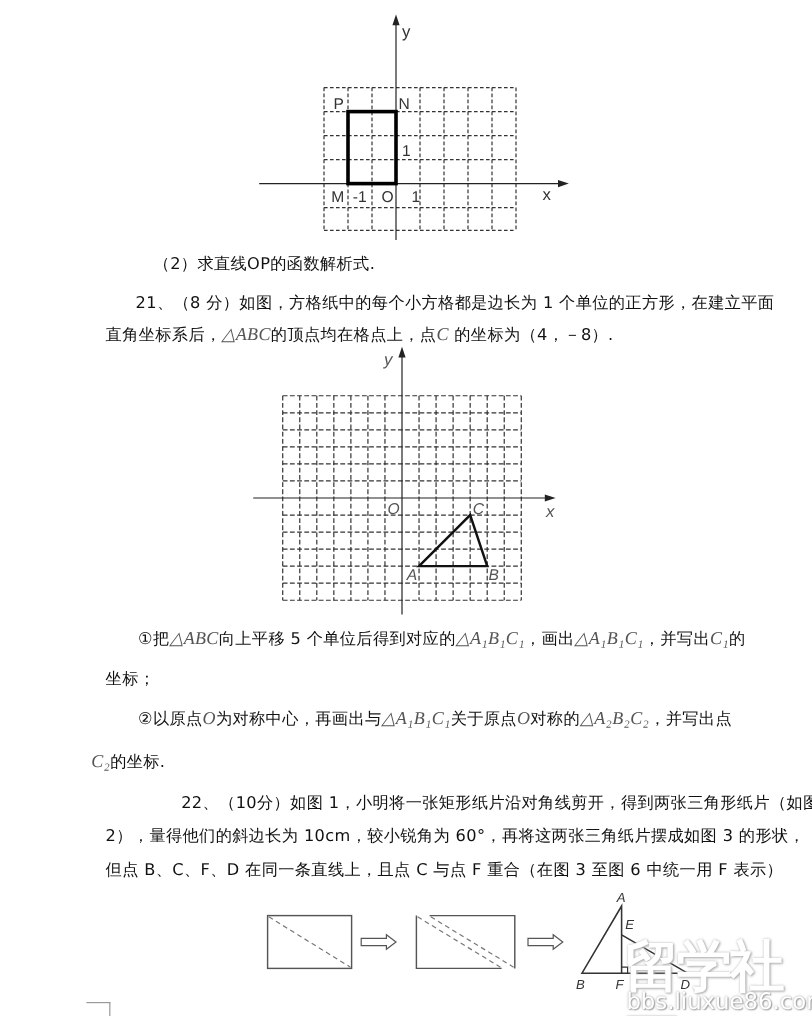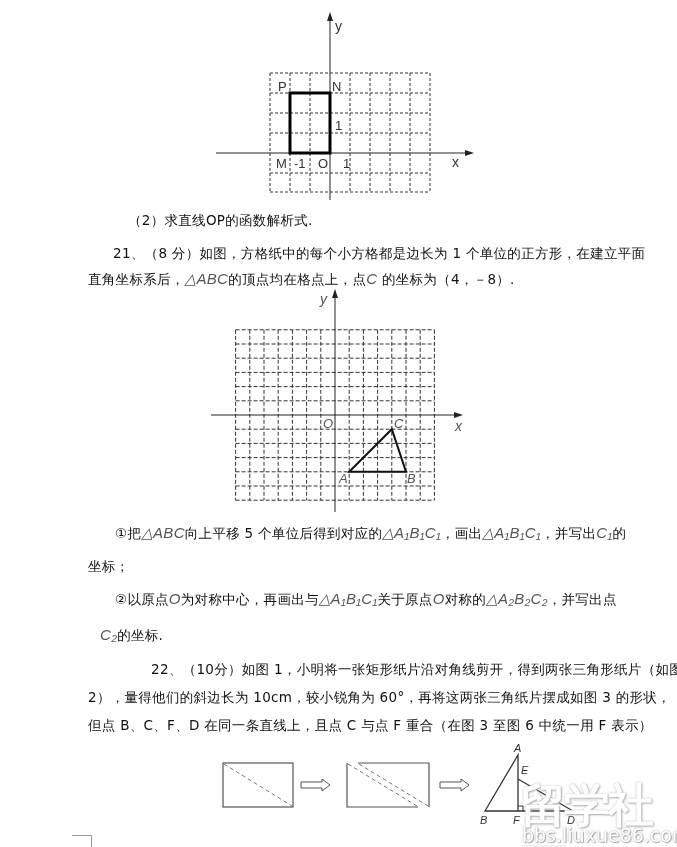--- a/index.html
+++ b/index.html
@@ -1,20 +1,20 @@
 <!DOCTYPE html>
 <html><head>
 <meta charset="utf-8">
 <style>
   html, body { margin:0; padding:0; background:#ffffff; }
   body { width:677px; height:847px; position:relative; overflow:hidden;
          font-family:"DejaVu Sans", "Liberation Sans", sans-serif; color:#111; }
   .abs { position:absolute; }
   .line { position:absolute; font-size:13.5px; white-space:nowrap; letter-spacing:0.3px; line-height:18px; }
-  .m { font-family:Liberation Sans, sans-serif; font-style:italic; color:#555; font-size:15px; }
+  .m { font-family:Liberation Serif, serif; font-style:italic; color:#555; font-size:15px; }
   svg text { font-family:"Liberation Sans", sans-serif; }
   .wm1 { position:absolute; left:520px; top:775px; font-size:46px; font-weight:bold; color:#ffffff;
          text-shadow: 0 0 2px #bbb, 1px 1px 2px #aaa; letter-spacing:-2px; font-family:"DejaVu Sans", sans-serif; }
   .wm2 { position:absolute; left:522px; top:824px; font-size:19px; color:#ffffff;
          text-shadow: 0 0 2px #999, 1px 1px 1px #aaa; font-family:"DejaVu Sans", sans-serif; }
   .corner { position:absolute; left:72px; top:835px; width:19px; height:12px;
             border-top:1px solid #999; border-right:1px solid #999; }
 </style>
 </head>
 <body>
@@ -100,21 +100,21 @@
   <text x="407" y="483" font-size="13" font-style="italic" fill="#555" font-family="Liberation Serif, serif">B</text>
 </svg>
 
 <div class="line" style="left:115px;top:524px;">
   <span>①把</span><span class="m">△ABC</span><span>向上平移 5 个单位后得到对应的</span><span class="m">△A₁B₁C₁</span><span>，画出</span><span class="m">△A₁B₁C₁</span><span>，并写出</span><span class="m">C₁</span><span>的</span>
 </div>
 <div class="line" style="left:88px;top:557px;text-align:center;">坐标；</div>
 <div class="line" style="left:115px;top:590px;">
   <span>②以原点</span><span class="m">O</span><span>为对称中心，再画出与</span><span class="m">△A₁B₁C₁</span><span>关于原点</span><span class="m">O</span><span>对称的</span><span class="m">△A₂B₂C₂</span><span>，并写出点</span>
 </div>
-<div class="line" style="left:100px;top:626px;">
+<div class="line" style="left:76px;top:626px;">
   <span class="m">C₂</span><span>的坐标.</span>
 </div>
 
 <div class="line" style="left:115px;top:660px;margin-left:36px;">22、（10分）如图 1，小明将一张矩形纸片沿对角线剪开，得到两张三角形纸片（如图</div>
 <div class="line" style="left:88px;top:688px;">2），量得他们的斜边长为 10cm，较小锐角为 60°，再将这两张三角纸片摆成如图 3 的形状，</div>
 <div class="line" style="left:88px;top:716px;">但点 B、C、F、D 在同一条直线上，且点 C 与点 F 重合（在图 3 至图 6 中统一用 F 表示）</div>
 
 <svg class="abs" style="left:210px;top:740px" width="400" height="90" viewBox="210 740 400 90">
   <rect x="223" y="763" width="70" height="44" fill="none" stroke="#555" stroke-width="1.2"></rect>
   <line x1="224" y1="764" x2="292" y2="806" stroke="#777" stroke-width="1" stroke-dasharray="4,3"></line>

